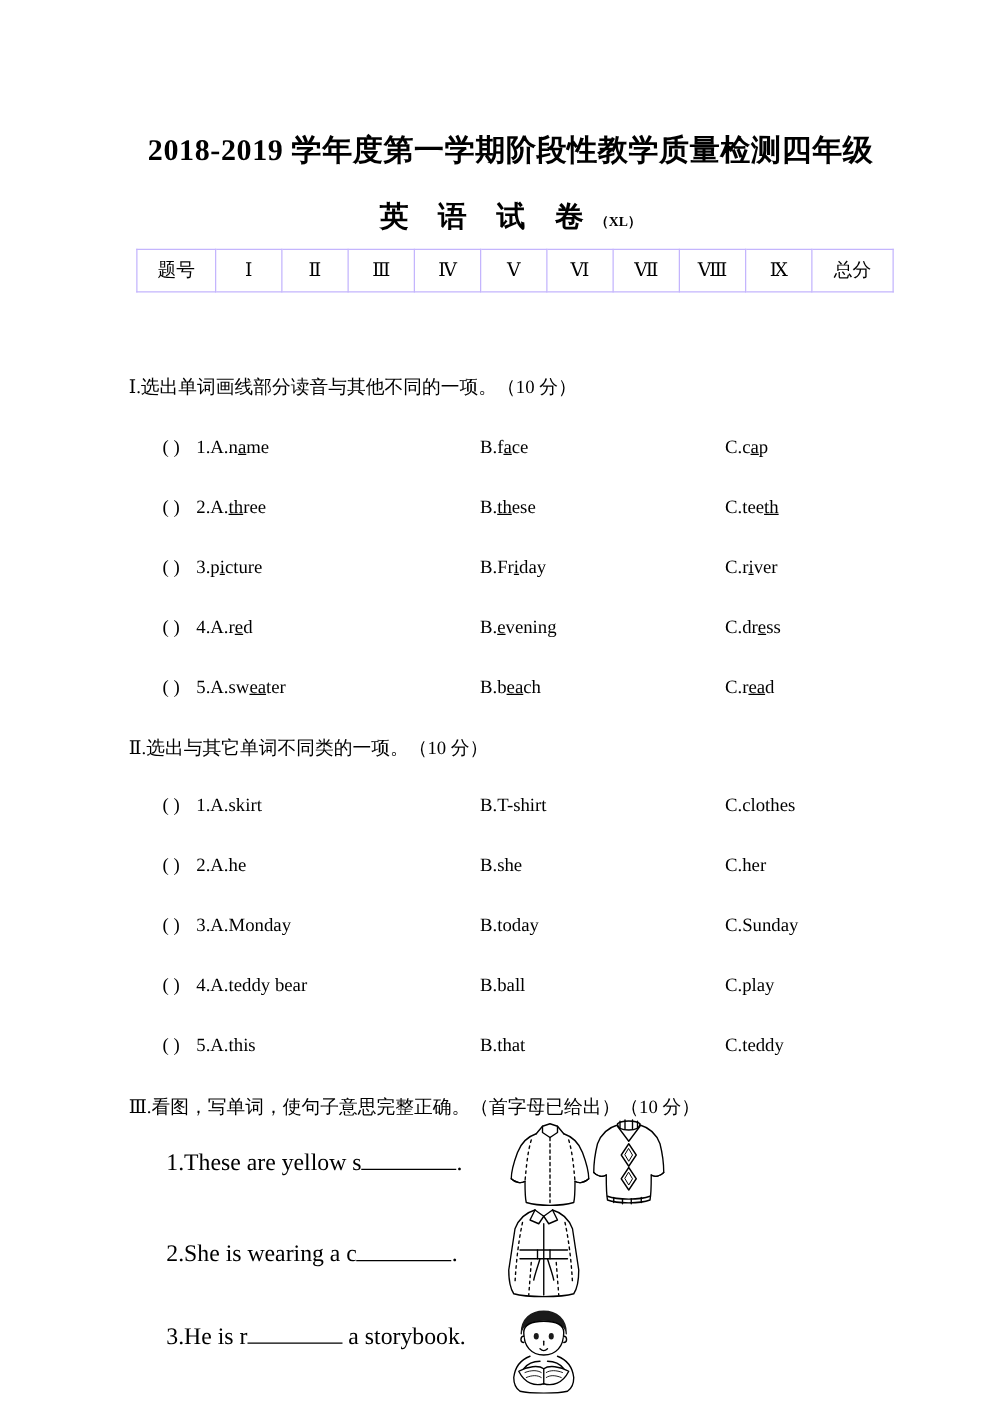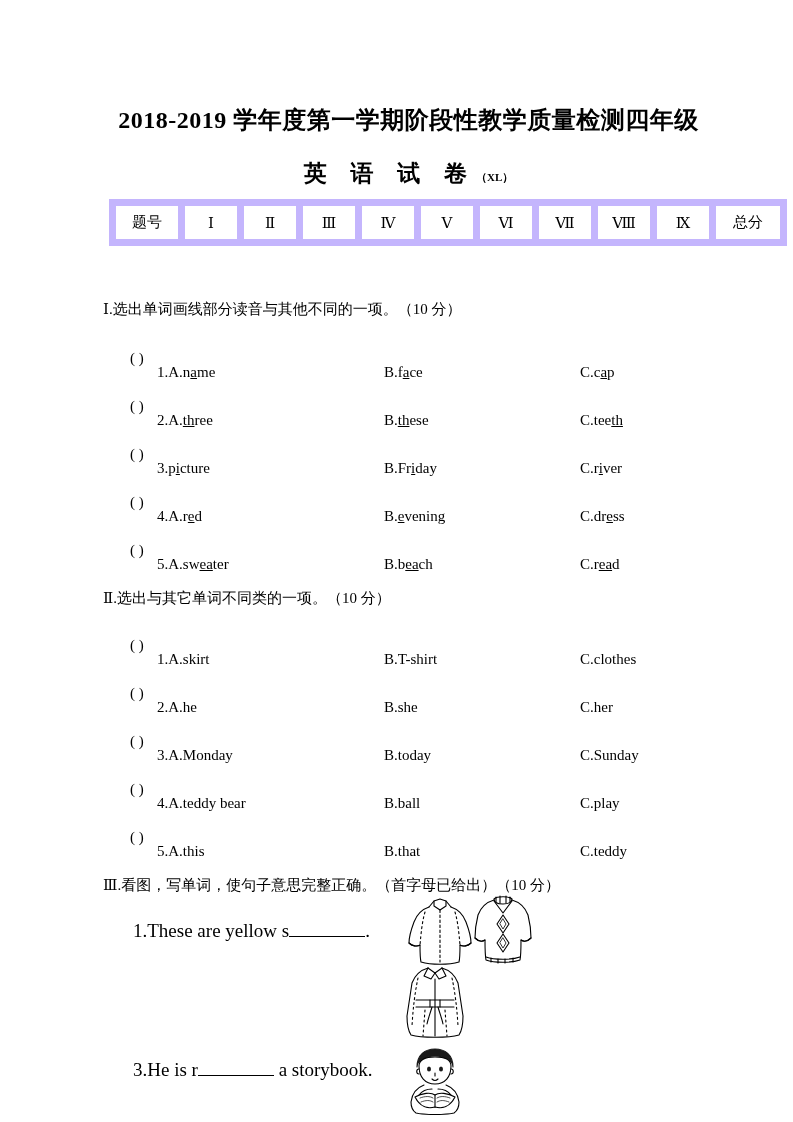--- a/index.html
+++ b/index.html
@@ -55,21 +55,21 @@
   
   .score-table {
     position: absolute;
     left: 97px;
     top: 199px;
     border-collapse: collapse;
     table-layout: fixed;
     width: 600px;
   }
   .score-table td {
-    border: 7px solid #c4b5fd;
+    border: 1px solid #c4b5fd;
     height: 33px;
     text-align: center;
     vertical-align: middle;
     font-size: 15px;
     padding: 0;
   }
   .score-table td.label-col {
     width: 62px;
     font-size: 15px;
   }
@@ -99,21 +99,20 @@
     white-space: nowrap;
   }
   .q-paren {
     position: absolute;
     left: 27px;
     top: 0;
   }
   .opt {
     position: absolute;
     top: 0;
-    margin-top: 14px;
   }
   .opt-a { left: 54px; }
   .opt-b { left: 281px; }
   .opt-c { left: 477px; }
 
   .u { text-decoration: underline; }
 
   
   .fill-row {
     position: absolute;
@@ -237,20 +236,23 @@
     <span class="opt opt-b">B.that</span>
     <span class="opt opt-c">C.teddy</span>
   </div>
 
   <div class="sec-head" style="top:876px;">Ⅲ.看图，写单词，使句子意思完整正确。（首字母已给出）（10 分）</div>
 
   <div class="fill-row" style="top:920px;">
     <span>1.These are yellow s</span><span class="blank blank-1"></span><span>.</span>
   </div>
 
+  <div class="fill-row" style="top:993px;">
+    <span>2.She is wearing a c</span><span class="blank blank-2"></span><span>.</span>
+  </div>
 
   <div class="fill-row" style="top:1059px;">
     <span>3.He is r</span><span class="blank blank-3"></span><span> a storybook.</span>
   </div>
 
   <svg class="illus" style="left:393px; top:896px;" width="70" height="72" viewBox="0 0 70 72">
     <g fill="none" stroke="#000" stroke-width="1.1" stroke-linejoin="round" stroke-linecap="round">
 
       <path d="M29 5 L35 3 L41 5 L41 10 L35 14 L29 10 Z"></path>
       <path d="M29 5 L24 11 M41 5 L46 11"></path>

